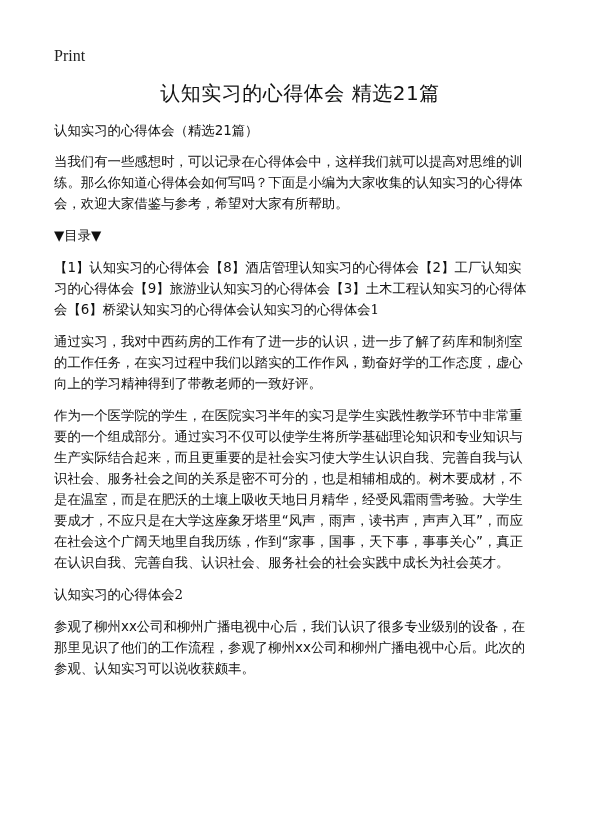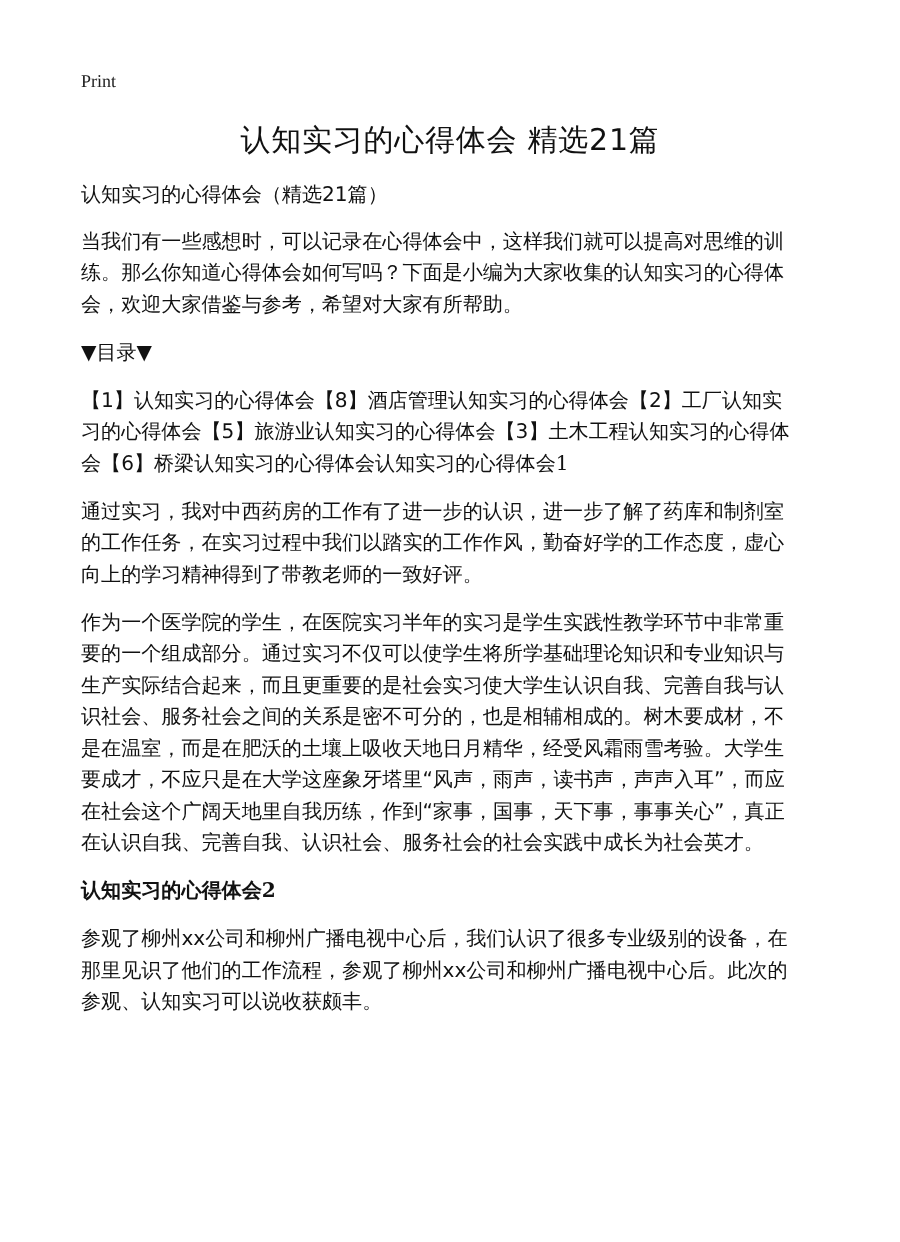--- a/index.html
+++ b/index.html
@@ -1,33 +1,33 @@
 <!DOCTYPE html>
 <html><head>
 <meta charset="utf-8">
 <style>
   html, body { margin: 0; padding: 0; background: #ffffff; }
   body { width: 600px; height: 828px; overflow: hidden; position: relative; color: #111; font-family: "DejaVu Sans", sans-serif; }
-  .print { position: absolute; left: 54px; top: 47px; font-family: "Liberation Serif", serif; font-size: 12px; color: #222; }
+  .print { position: absolute; left: 54px; top: 47px; font-family: "Liberation Serif", serif; font-size: 16px; color: #222; }
   .title { position: absolute; left: 0; width: 600px; top: 80px; text-align: center; font-size: 20px; color: #111; letter-spacing: 0.5px; }
   .content { position: absolute; left: 54px; top: 120px; width: 494px; font-size: 13.4px; line-height: 21px; }
   .content p { margin: 0 16px 11px 0; }
   .subtitle { margin-bottom: 10px !important; }
   .toc-head { margin-bottom: 11px !important; }
   .bold { font-weight: normal; font-family: "DejaVu Serif", serif; }
-  .section-h { font-weight: bold; font-family: "DejaVu Serif", serif; margin: 4px 0 11px 0 !important; }
+  .section-h { font-weight: normal; font-family: "DejaVu Serif", serif; margin: 4px 0 11px 0 !important; }
 </style>
 </head>
 <body>
 
 <div class="print">Print</div>
 <div class="title">认知实习的心得体会 精选21篇</div>
 
 <div class="content">
   <p class="subtitle">认知实习的心得体会（精选21篇）</p>
   <p>当我们有一些感想时，可以记录在心得体会中，这样我们就可以提高对思维的训练。那么你知道心得体会如何写吗？下面是小编为大家收集的认知实习的心得体会，欢迎大家借鉴与参考，希望对大家有所帮助。</p>
   <p class="toc-head">▼目录▼</p>
-  <p><span>【1】认知实习的心得体会</span><span>【8】酒店管理认知实习的心得体会</span><span>【2】工厂认知实习的心得体会</span><span>【5】旅游业认知实习的心得体会</span><span>【3】土木工程认知实习的心得体会</span><span>【6】桥梁认知实习的心得体会</span><span class="bold">认知实习的心得体会1</span></p>
+  <p><span>【1】认知实习的心得体会</span><span>【8】酒店管理认知实习的心得体会</span><span>【2】工厂认知实习的心得体会</span><span>【9】旅游业认知实习的心得体会</span><span>【3】土木工程认知实习的心得体会</span><span>【6】桥梁认知实习的心得体会</span><span class="bold">认知实习的心得体会1</span></p>
   <p>通过实习，我对中西药房的工作有了进一步的认识，进一步了解了药库和制剂室的工作任务，在实习过程中我们以踏实的工作作风，勤奋好学的工作态度，虚心向上的学习精神得到了带教老师的一致好评。</p>
   <p>作为一个医学院的学生，在医院实习半年的实习是学生实践性教学环节中非常重要的一个组成部分。通过实习不仅可以使学生将所学基础理论知识和专业知识与生产实际结合起来，而且更重要的是社会实习使大学生认识自我、完善自我与认识社会、服务社会之间的关系是密不可分的，也是相辅相成的。树木要成材，不是在温室，而是在肥沃的土壤上吸收天地日月精华，经受风霜雨雪考验。大学生要成才，不应只是在大学这座象牙塔里“风声，雨声，读书声，声声入耳”，而应在社会这个广阔天地里自我历练，作到“家事，国事，天下事，事事关心”，真正在认识自我、完善自我、认识社会、服务社会的社会实践中成长为社会英才。</p>
   <p class="section-h">认知实习的心得体会2</p>
   <p>参观了柳州xx公司和柳州广播电视中心后，我们认识了很多专业级别的设备，在那里见识了他们的工作流程，参观了柳州xx公司和柳州广播电视中心后。此次的参观、认知实习可以说收获颇丰。</p>
 </div>
 
 </body></html>

